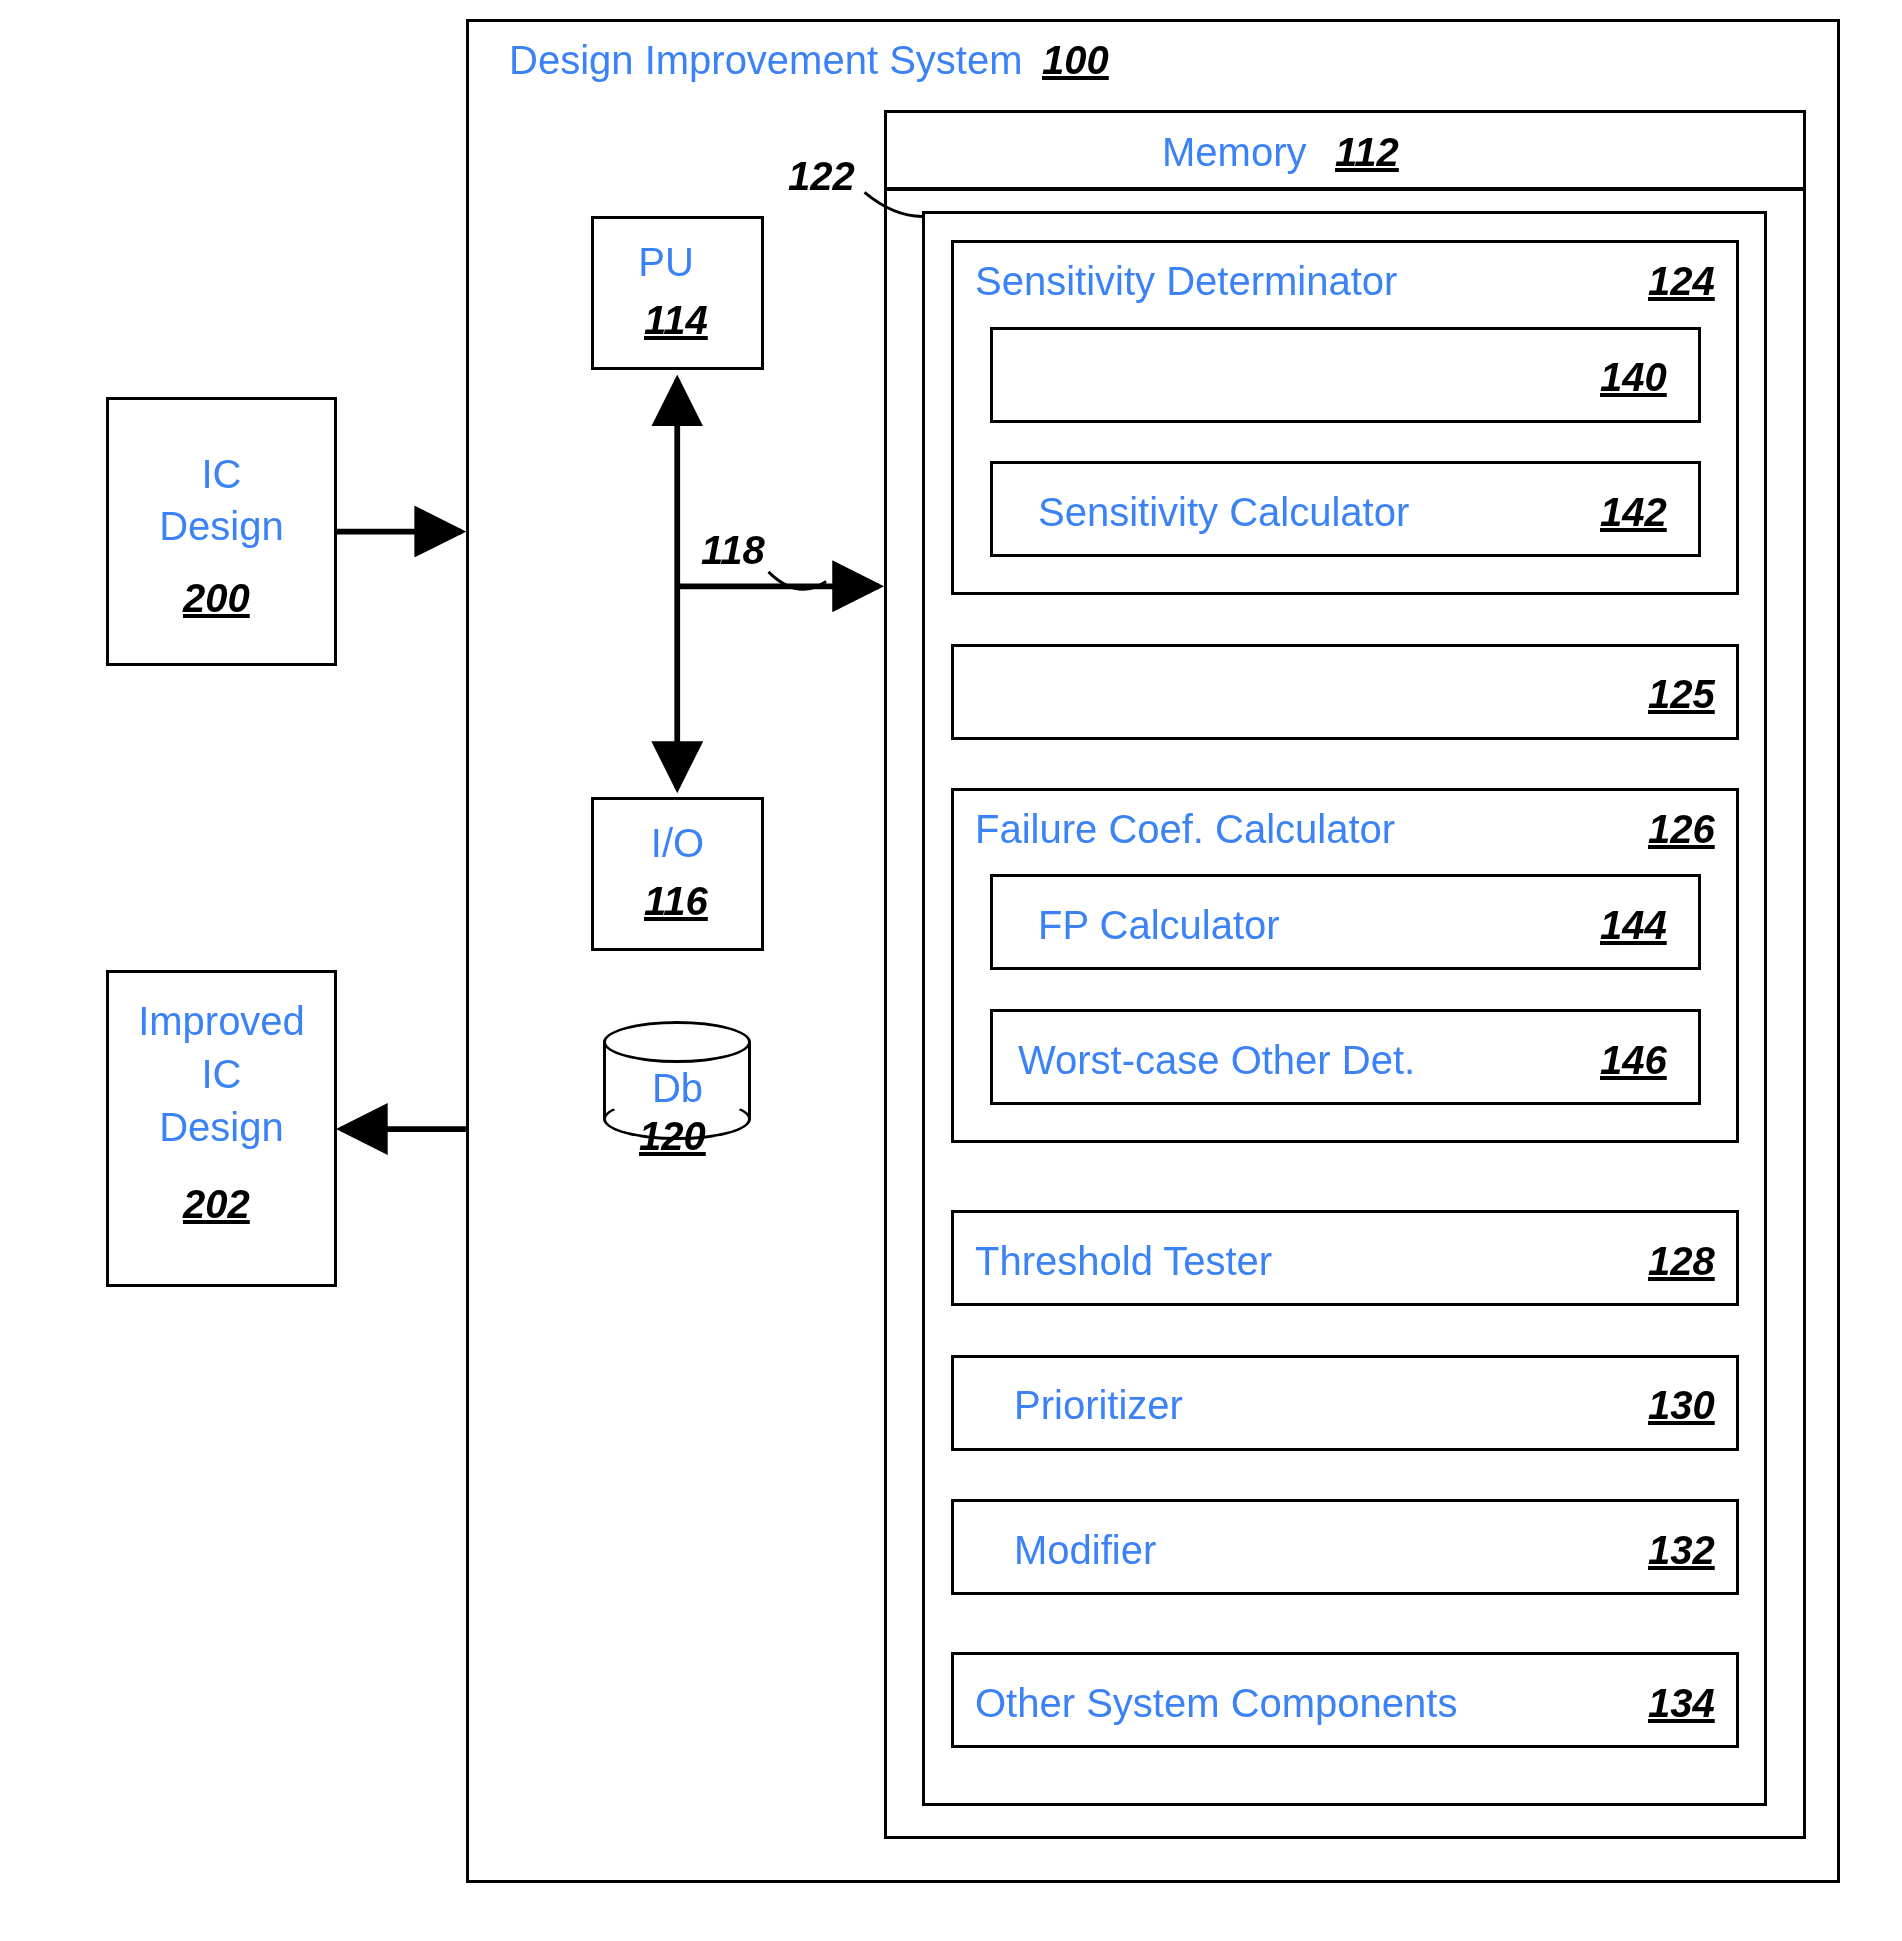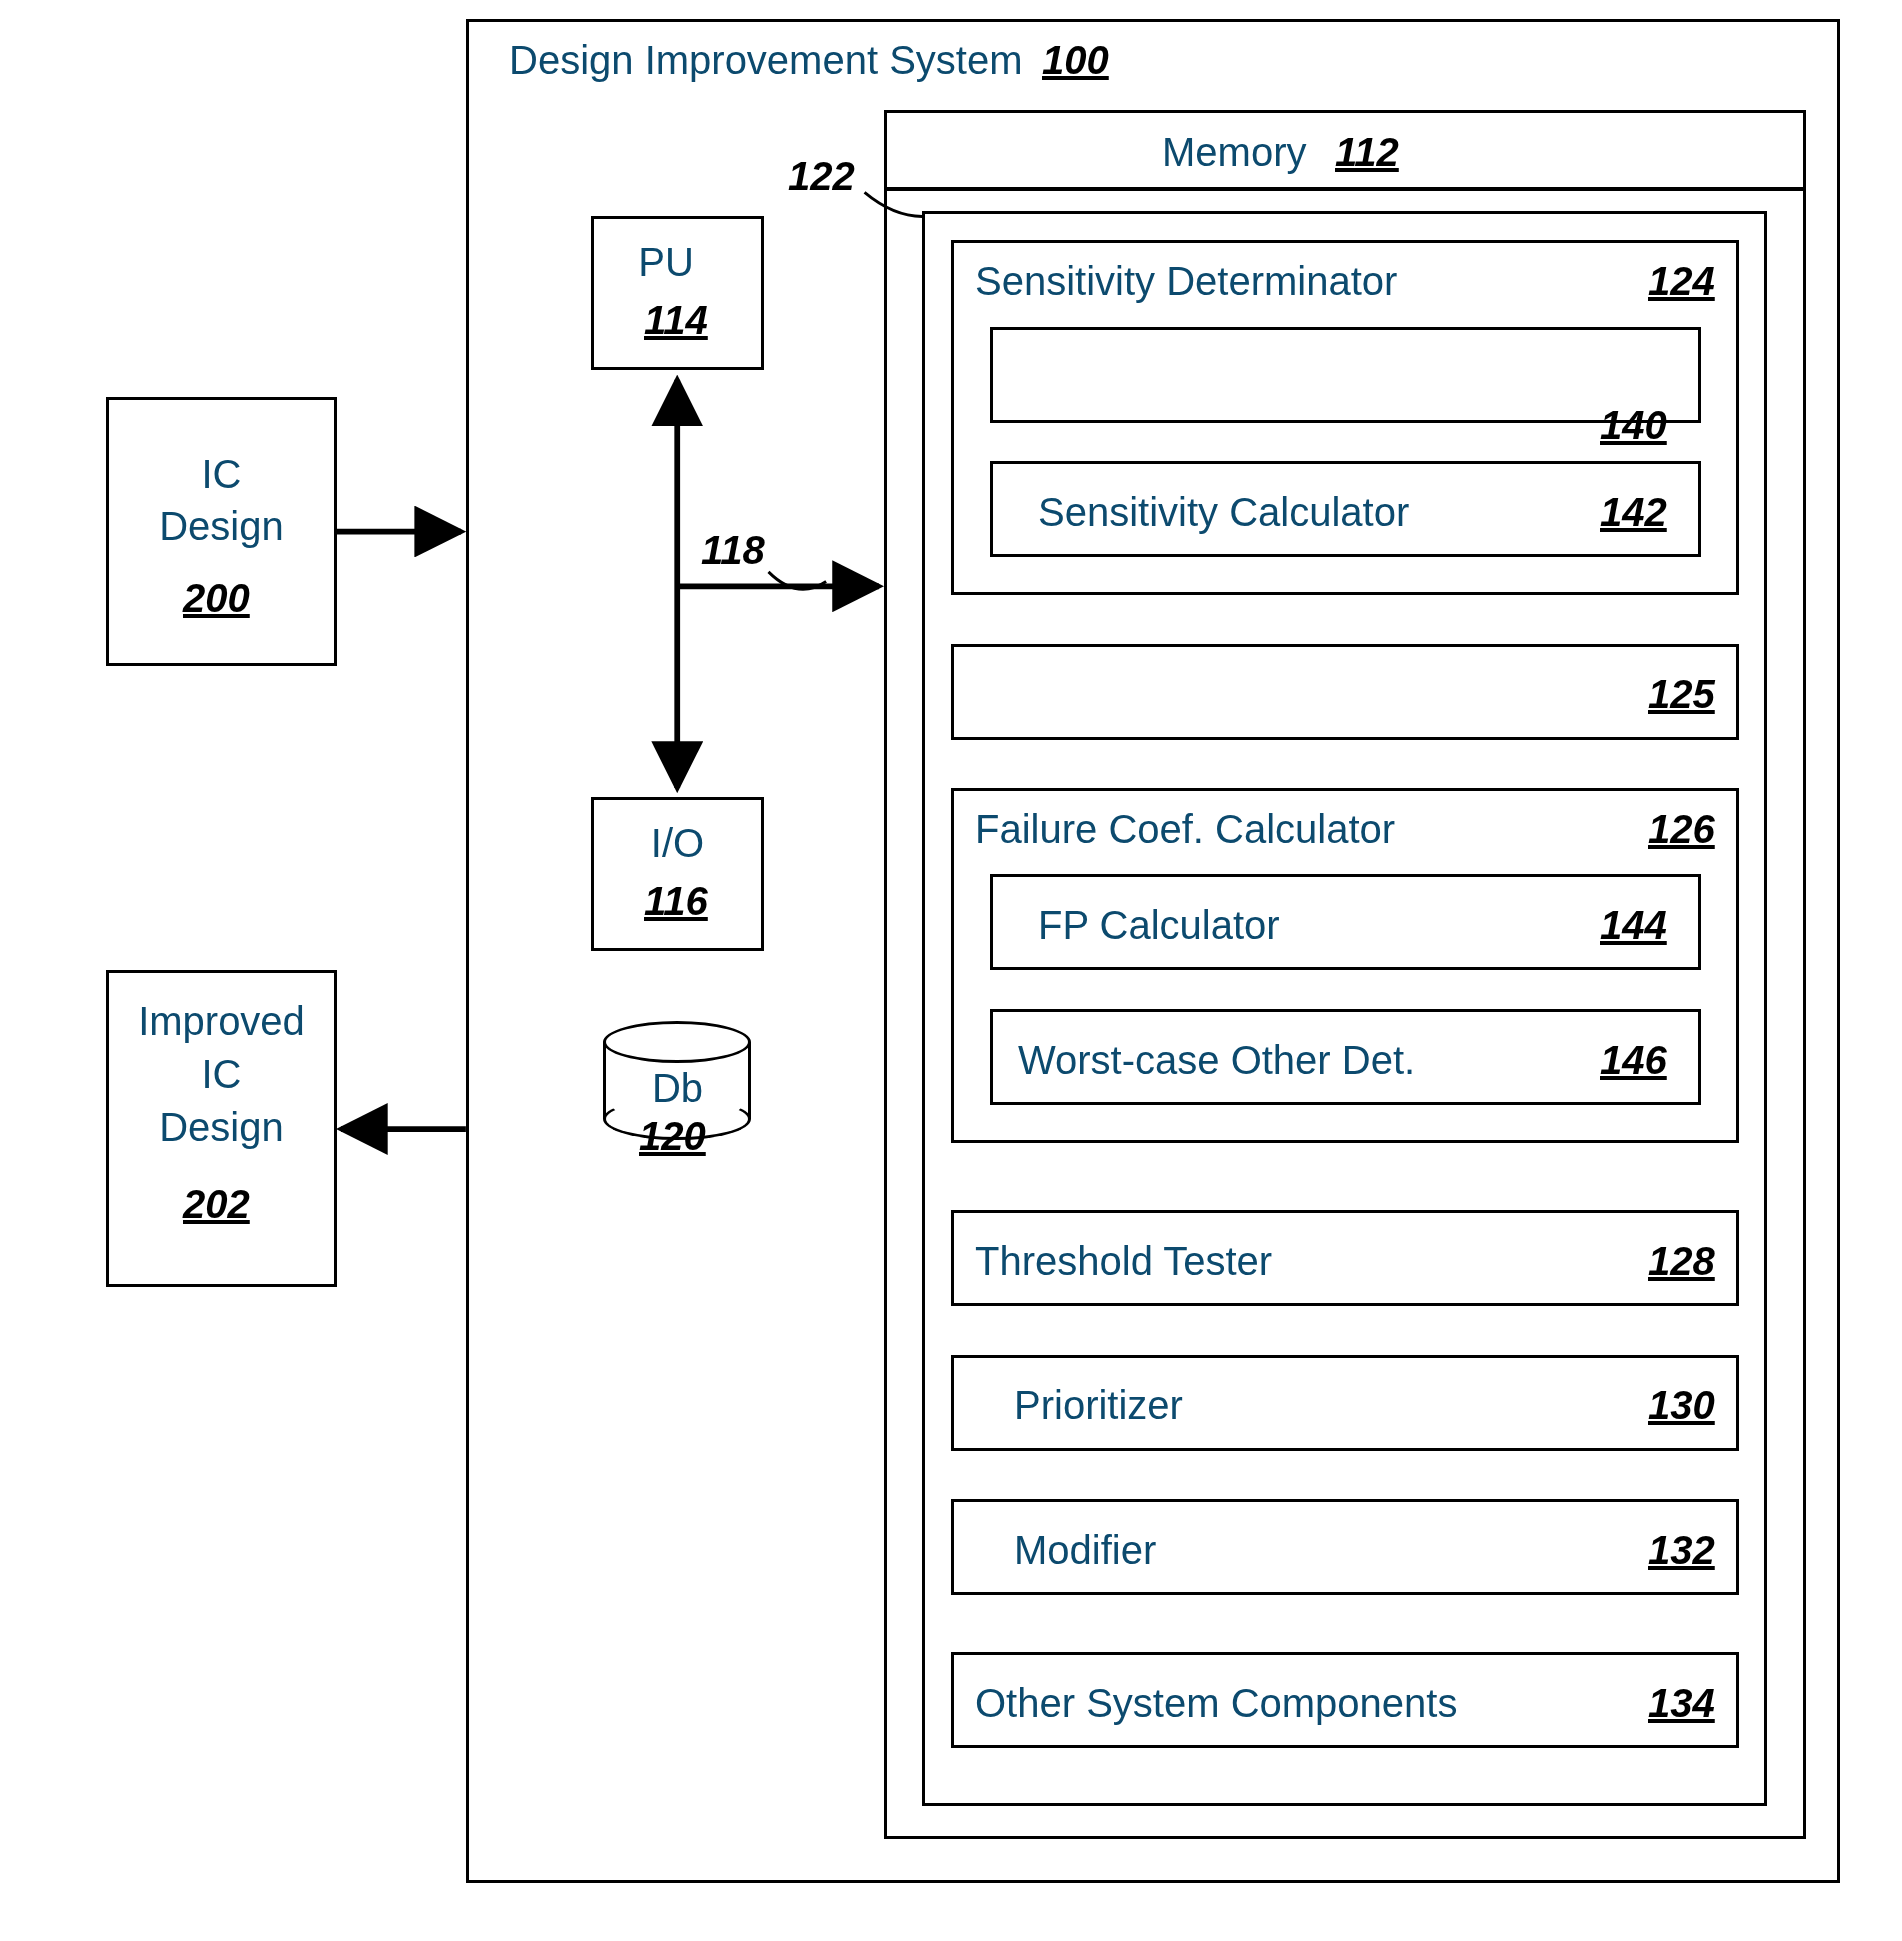--- a/index.html
+++ b/index.html
@@ -16,21 +16,21 @@
   }
   .box {
     position: absolute;
     border: 3.8px solid #000;
     box-sizing: border-box;
     background: #fff;
   }
   .label {
     position: absolute;
     font-size: 40px;
-    color: #0c4a6e;
+    color: #3b82f6;
     white-space: nowrap;
     line-height: 1.1;
   }
   .label.center { text-align: center; }
   .ref {
     position: absolute;
     font-style: italic;
     font-weight: bold;
     text-decoration: underline;
     font-size: 40px;
@@ -107,21 +107,21 @@
   <div class="label center" style="left:591px; top:1066px; width:173px;">Db</div>
   <div class="ref" style="left:639px; top:1114px;">120</div>
 
   <div class="ref plain" style="left:701px; top:528px;">118</div>
 
   <div class="box" style="left:951px; top:240px; width:788px; height:355px;"></div>
   <div class="label" style="left:975px; top:259px;">Sensitivity Determinator</div>
   <div class="ref" style="left:1648px; top:259px;">124</div>
 
   <div class="box" style="left:990px; top:327px; width:711px; height:96px;"></div>
-  <div class="ref" style="left:1600px; top:355px;margin-top:48px;">140</div>
+  <div class="ref" style="left:1600px; top:355px;">140</div>
 
   <div class="box" style="left:990px; top:461px; width:711px; height:96px;"></div>
   <div class="label" style="left:1038px; top:490px;">Sensitivity Calculator</div>
   <div class="ref" style="left:1600px; top:490px;">142</div>
 
   <div class="box" style="left:951px; top:644px; width:788px; height:96px;"></div>
   <div class="ref" style="left:1648px; top:672px;text-align:right;">125</div>
 
   <div class="box" style="left:951px; top:788px; width:788px; height:355px;"></div>
   <div class="label" style="left:975px; top:807px;">Failure Coef. Calculator</div>

